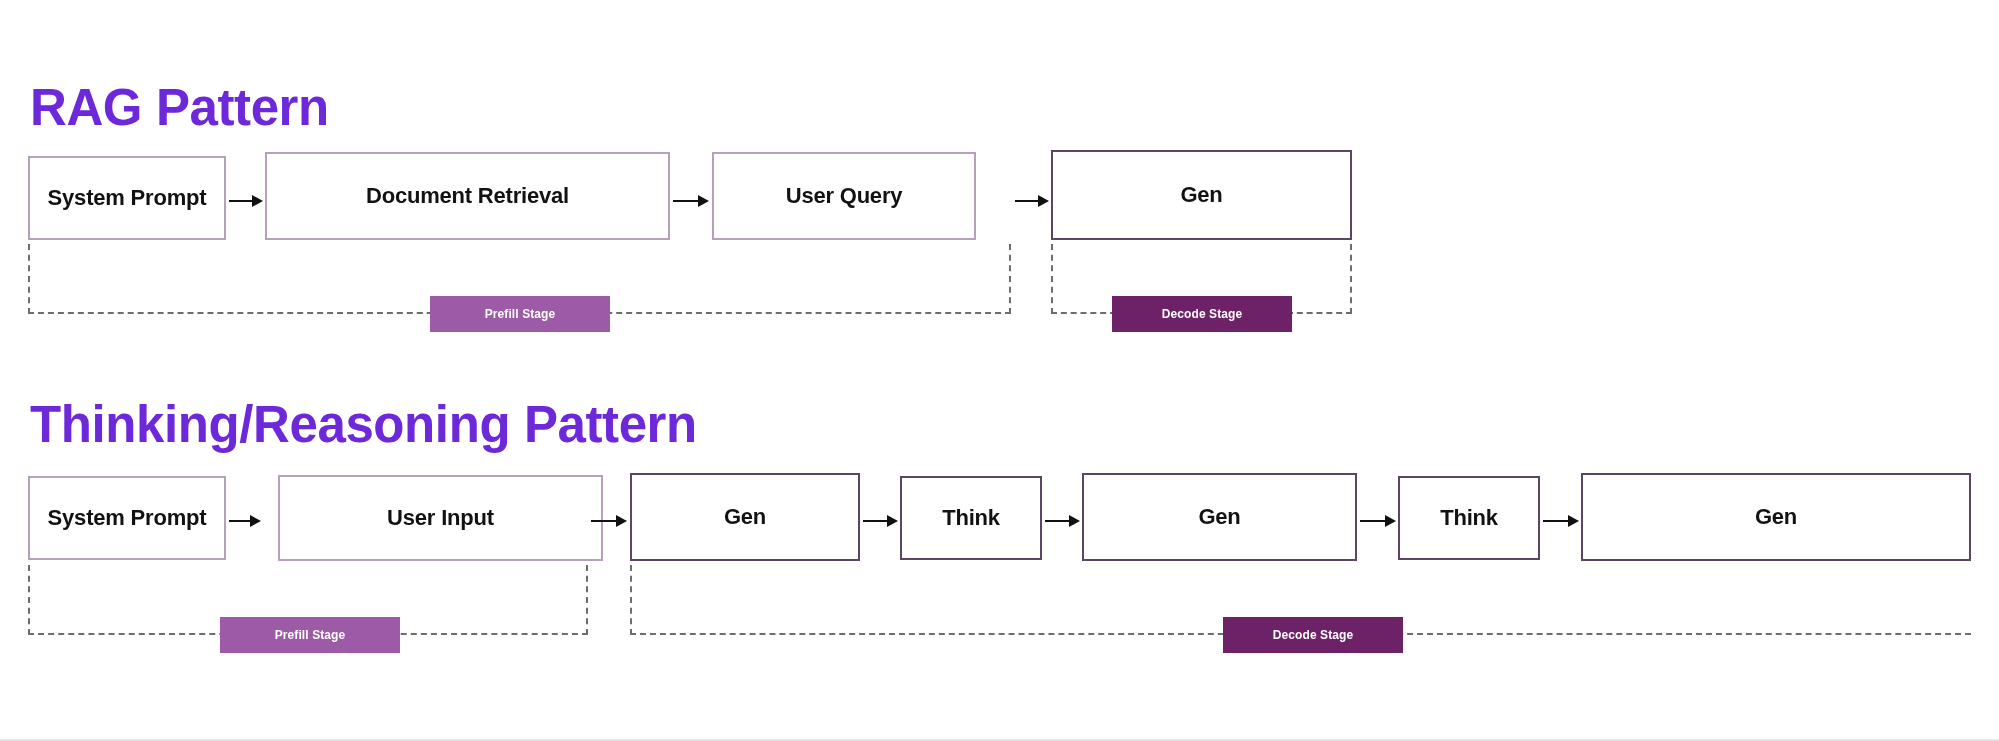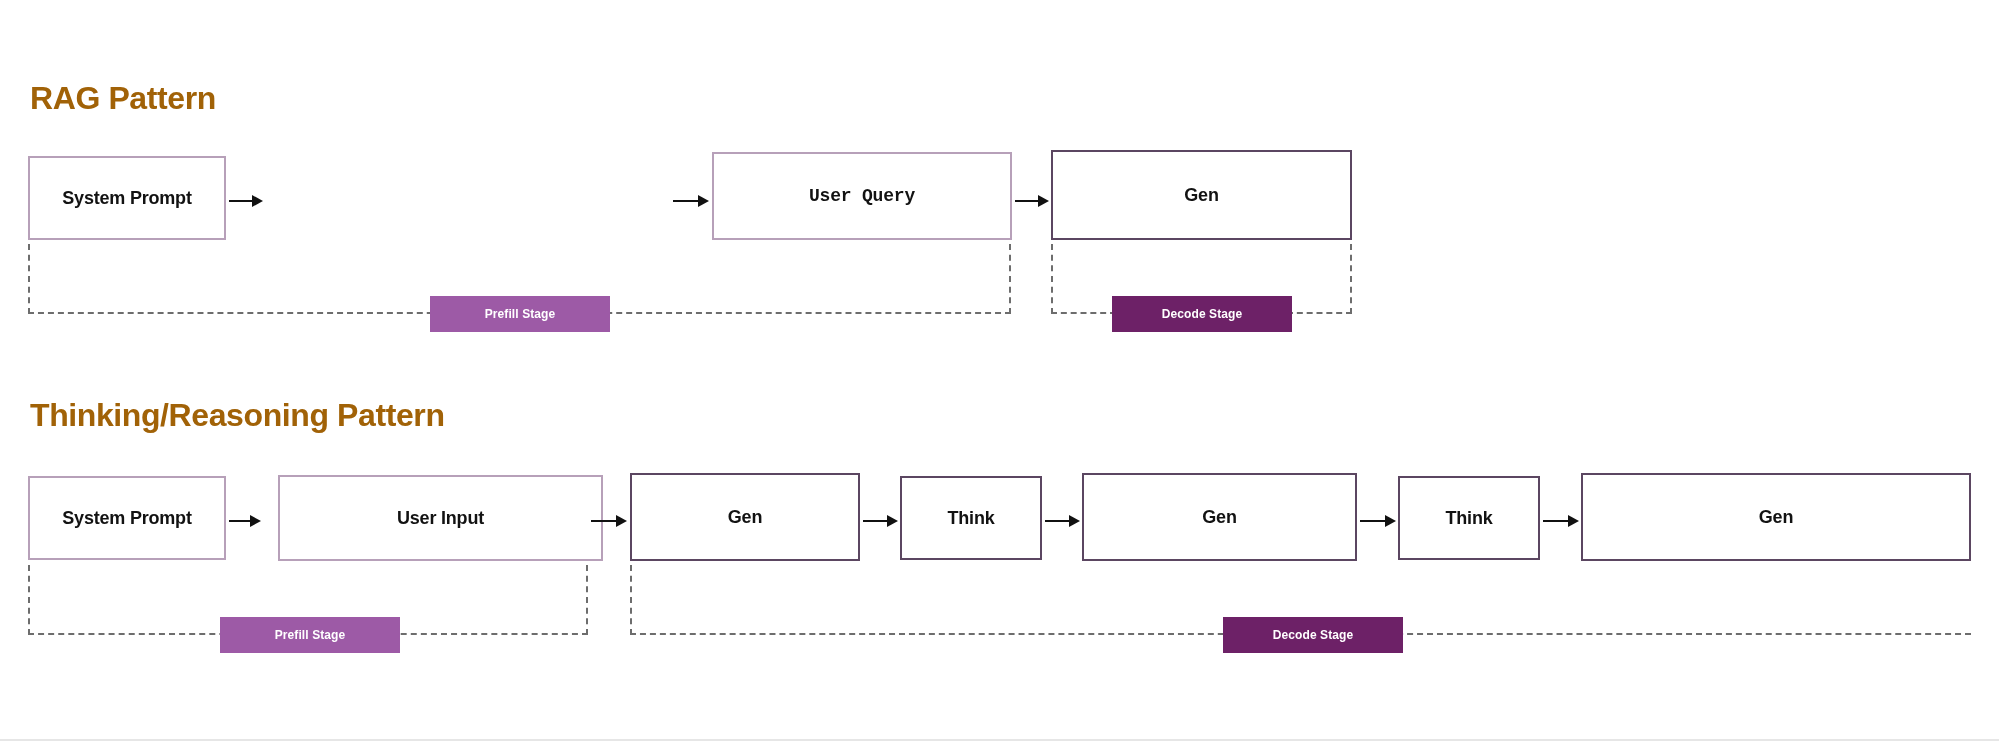--- a/index.html
+++ b/index.html
@@ -19,39 +19,39 @@
     position: absolute;
     inset: 0;
     background: #ffffff;
     border-bottom: 2px solid #e6e6e6;
     box-sizing: border-box;
   }
 
   
   .section-title {
     position: absolute;
-    font-size: 32px;
+    font-size: 51px;
     font-weight: 700;
-    color: #a16207;
+    color: #6d28d9;
     letter-spacing: -0.4px;
     white-space: nowrap;
     line-height: 1;
   }
   #title-rag      { left: 30px; top: 82px; }
   #title-thinking { left: 30px; top: 399px; }
 
   
   .flow-box {
     position: absolute;
     box-sizing: border-box;
     background: #ffffff;
     display: flex;
     align-items: center;
     justify-content: center;
-    font-size: 18px;
+    font-size: 22px;
     font-weight: 700;
     color: #121212;
     letter-spacing: -0.2px;
     white-space: nowrap;
   }
   .flow-box.light { border: 2px solid #b7a0b9; }
   .flow-box.dark  { border: 2px solid #5b4661; }
 
   
   .arrow {
@@ -102,21 +102,24 @@
 </head>
 <body>
 
 <div class="canvas">
 
   <div class="section-title" id="title-rag">RAG Pattern</div>
 
   <div class="flow-box light" style="left:28px;  top:156px; width:198px; height:84px;">
     <span>System Prompt</span>
   </div>
-  <div class="flow-box light" style="left:712px; top:152px; width:300px; height:88px;font-family:Liberation Mono, monospace;">
+  <div class="flow-box light" style="left:265px; top:152px; width:405px; height:88px;">
+    <span>Document Retrieval</span>
+  </div>
+  <div class="flow-box light" style="left:712px; top:152px; width:264px; height:88px;">
     <span>User Query</span>
   </div>
   <div class="flow-box dark" style="left:1051px; top:150px; width:301px; height:90px;">
     <span>Gen</span>
   </div>
 
   <div class="arrow" style="left:229px;  top:200px; width:32px;"></div>
   <div class="arrow" style="left:673px;  top:200px; width:34px;"></div>
   <div class="arrow" style="left:1015px; top:200px; width:32px;"></div>
 

